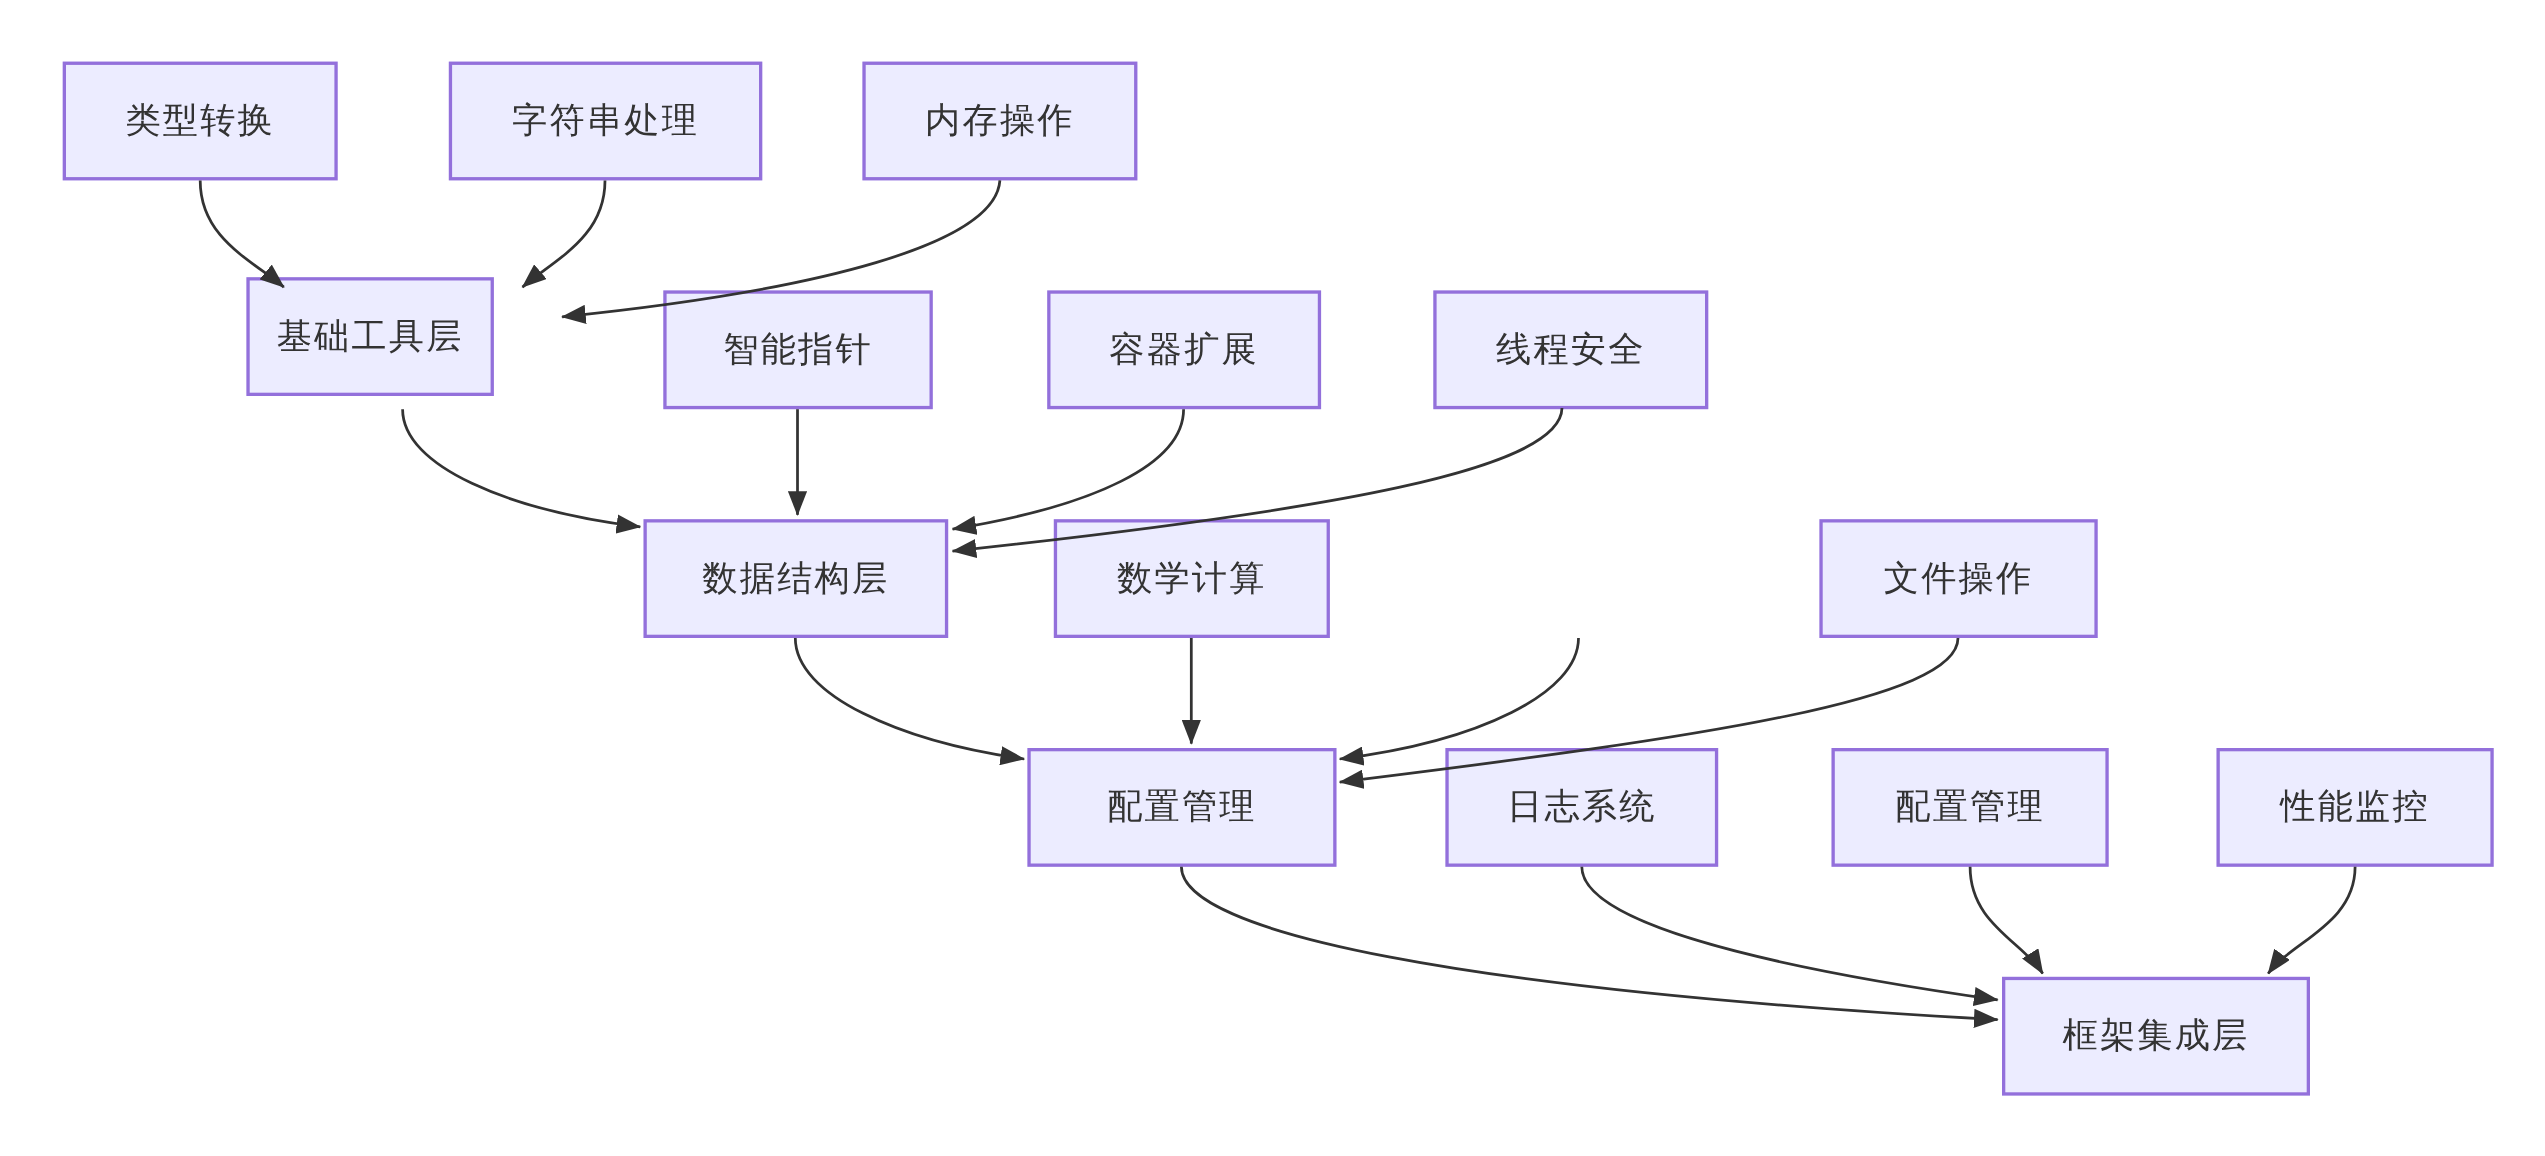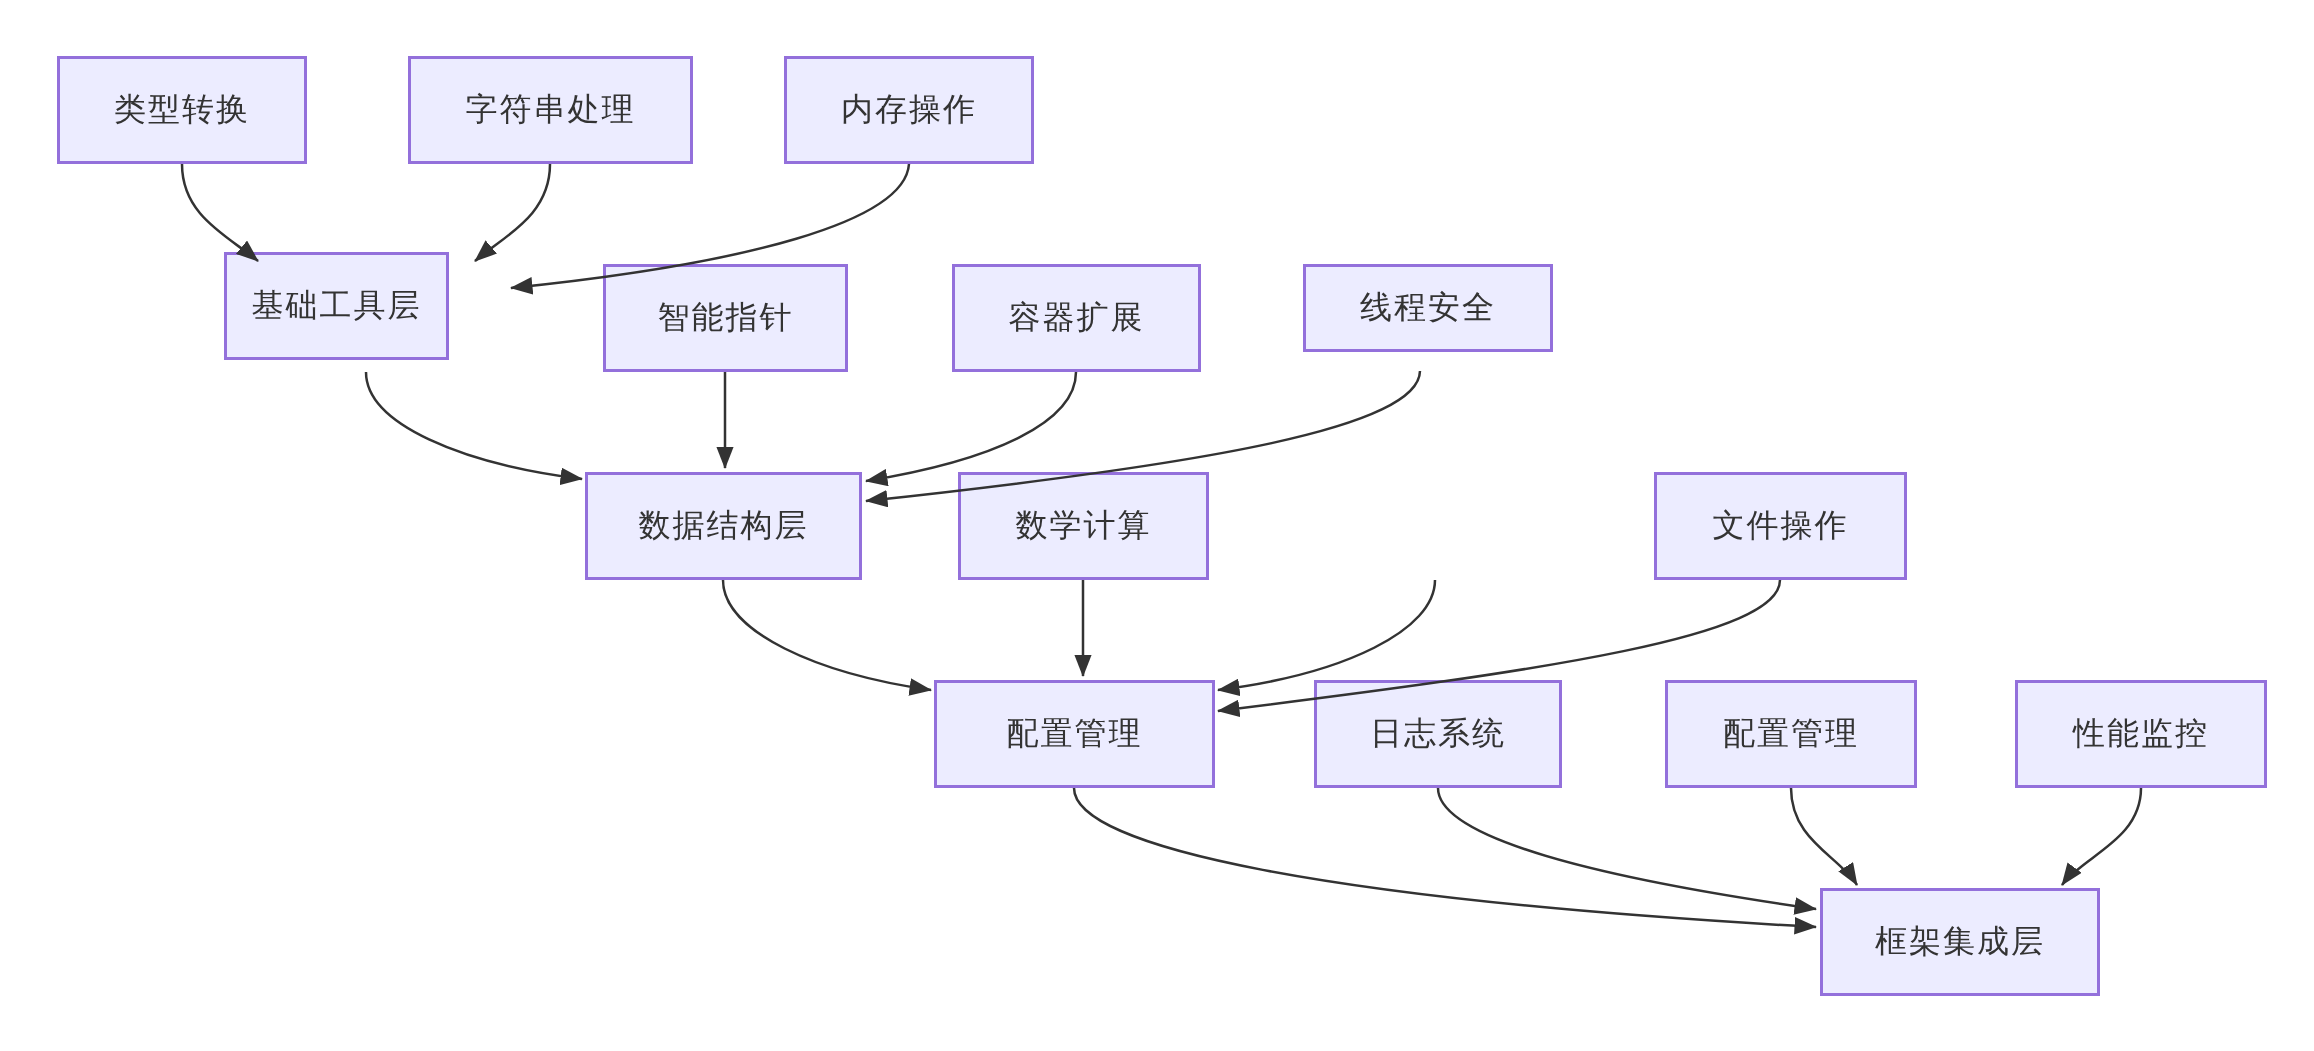--- a/index.html
+++ b/index.html
@@ -65,21 +65,21 @@
       </div>
       <div class="node" style="left: 224px; top: 252px; width: 225px; height: 108px; background: rgb(236, 236, 255); border-color: rgb(147, 112, 219);">
         <span style="color: rgb(51, 51, 51);">基础工具层</span>
       </div>
       <div class="node" style="left: 603px; top: 264px; width: 245px; height: 108px; background: rgb(236, 236, 255); border-color: rgb(147, 112, 219);">
         <span style="color: rgb(51, 51, 51);">智能指针</span>
       </div>
       <div class="node" style="left: 952px; top: 264px; width: 249px; height: 108px; background: rgb(236, 236, 255); border-color: rgb(147, 112, 219);">
         <span style="color: rgb(51, 51, 51);">容器扩展</span>
       </div>
-      <div class="node" style="left: 1303px; top: 264px; width: 250px; height: 88px; background: rgb(236, 236, 255); border-color: rgb(147, 112, 219);">
+      <div class="node" style="left: 1303px; top: 264px; width: 250px; height: 108px; background: rgb(236, 236, 255); border-color: rgb(147, 112, 219);">
         <span style="color: rgb(51, 51, 51);">线程安全</span>
       </div>
       <div class="node" style="left: 585px; top: 472px; width: 277px; height: 108px; background: rgb(236, 236, 255); border-color: rgb(147, 112, 219);">
         <span style="color: rgb(51, 51, 51);">数据结构层</span>
       </div>
       <div class="node" style="left: 958px; top: 472px; width: 251px; height: 108px; background: rgb(236, 236, 255); border-color: rgb(147, 112, 219);">
         <span style="color: rgb(51, 51, 51);">数学计算</span>
       </div>
       <div class="node" style="left: 1654px; top: 472px; width: 253px; height: 108px; background: rgb(236, 236, 255); border-color: rgb(147, 112, 219);">
         <span style="color: rgb(51, 51, 51);">文件操作</span>

